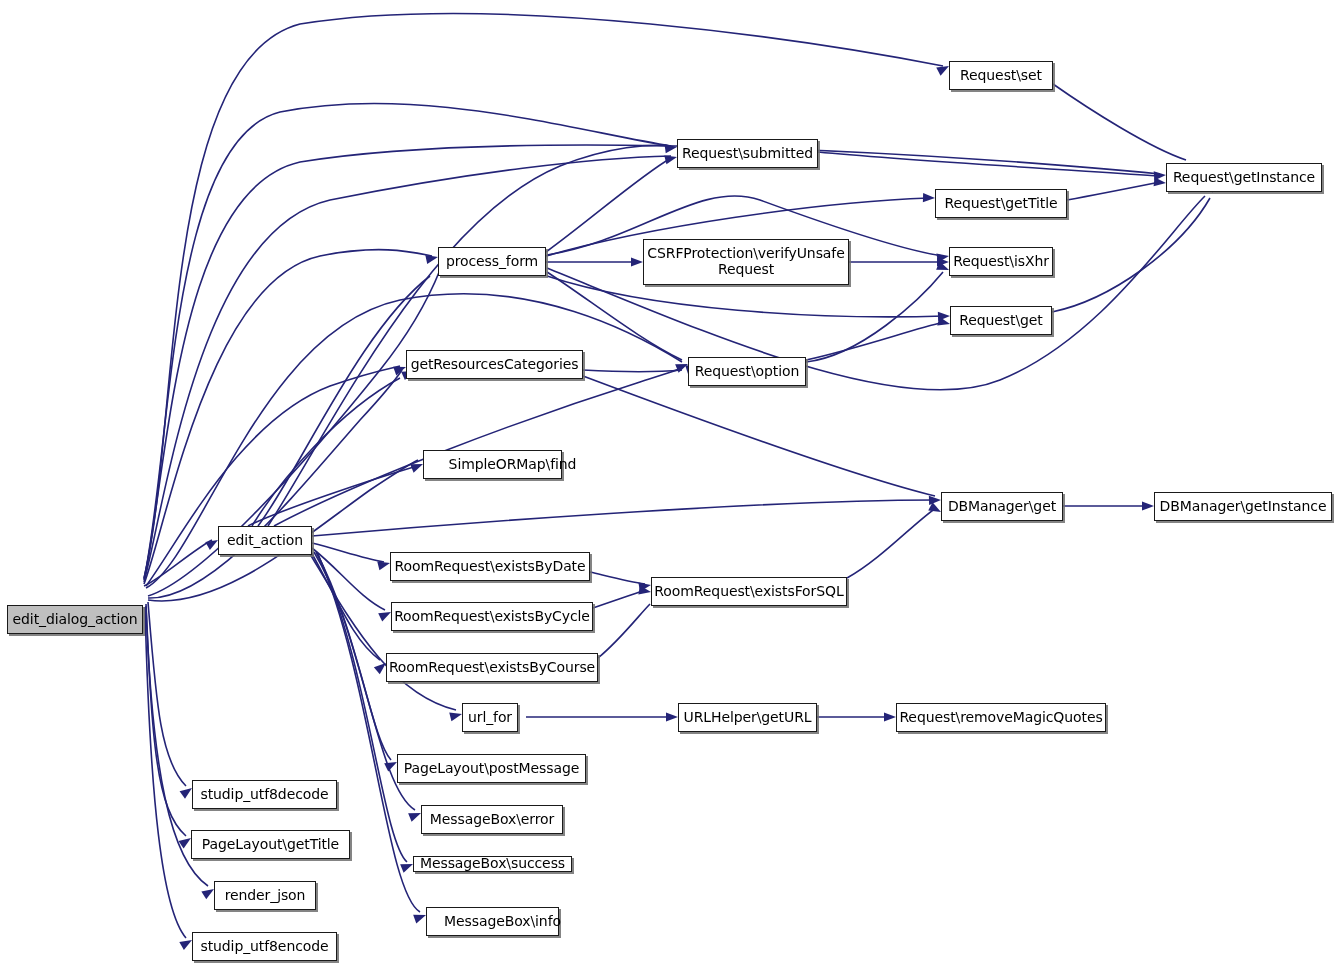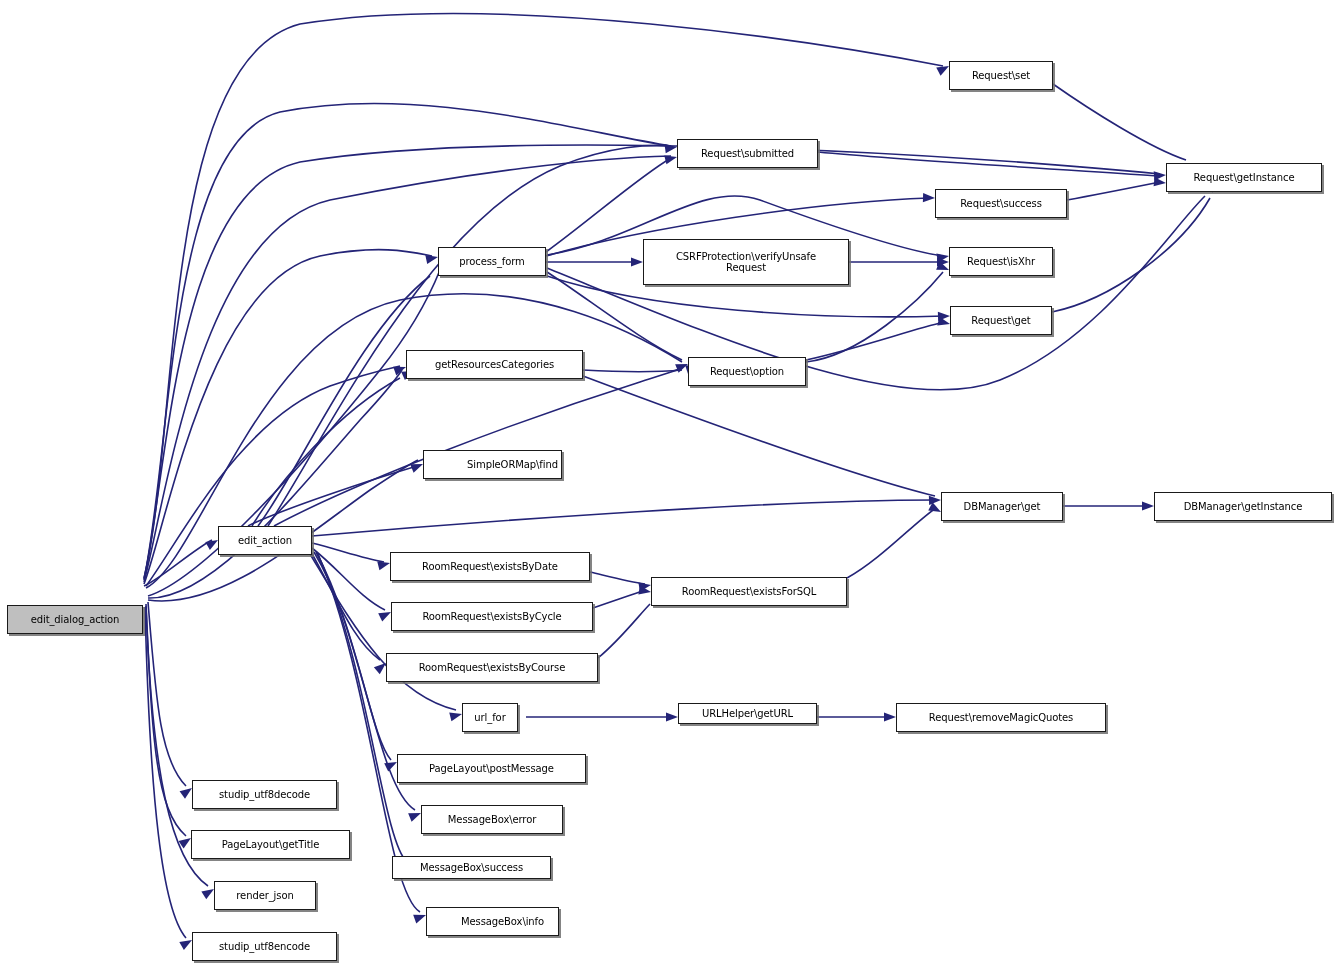--- a/index.html
+++ b/index.html
@@ -35,21 +35,21 @@
     position: absolute;
     box-sizing: border-box;
     background: #ffffff;
     border: 1.2px solid #1a1a1a;
     box-shadow: 2px 2px 0 0 rgba(110,110,110,0.85);
     display: flex;
     align-items: center;
     justify-content: center;
     text-align: center;
     color: #000000;
-    font-size: 10px;
+    font-size: 14px;
     line-height: 1.12;
     white-space: pre-line;
     letter-spacing: -0.1px;
     cursor: pointer;
     user-select: none;
   }
   .node-box.root {
     background: #bfbfbf;
   }
 </style>
@@ -152,41 +152,41 @@
       <polygon points="413,864 403.59698407491175,872.7603248519982 400.15060341548536,864.2302333899837" class="edge-head" fill="#242477"></polygon>
       <polygon points="214,889 206.26105146159563,899.2600524131179 201.38579423065016,891.4580099284789" class="edge-head" fill="#242477"></polygon>
       <polygon points="426,915 416.29698120986717,923.4268277755232 413.150395891271,914.7816556642929" class="edge-head" fill="#242477"></polygon>
       <polygon points="192,940 183.90769515458675,949.9837168574085 179.30769515458672,942.0162831425915" class="edge-head" fill="#242477"></polygon>
     </svg>
   <div id="node-layer">
       <div class="node-box root" style="left: 7px; top: 577px; width: 136px; height: 29px; background: rgb(191, 191, 191); margin-top: 28px;">edit_dialog_action</div>
       <div class="node-box" style="left: 949px; top: 61px; width: 104px; height: 29px;">Request\set</div>
       <div class="node-box" style="left: 677px; top: 139px; width: 141px; height: 29px;">Request\submitted</div>
       <div class="node-box" style="left: 1166px; top: 163px; width: 156px; height: 29px;">Request\getInstance</div>
-      <div class="node-box" style="left: 935px; top: 189px; width: 132px; height: 29px;">Request\success</div>
+      <div class="node-box" style="left: 935px; top: 189px; width: 132px; height: 29px;">Request\getTitle</div>
       <div class="node-box" style="left: 438px; top: 247px; width: 108px; height: 29px;">process_form</div>
       <div class="node-box" style="left: 643px; top: 239px; width: 206px; height: 46px;">CSRFProtection\verifyUnsafe
 Request</div>
       <div class="node-box" style="left: 949px; top: 247px; width: 104px; height: 29px;">Request\isXhr</div>
       <div class="node-box" style="left: 950px; top: 306px; width: 102px; height: 29px;">Request\get</div>
       <div class="node-box" style="left: 406px; top: 350px; width: 177px; height: 29px;">getResourcesCategories</div>
       <div class="node-box" style="left: 688px; top: 357px; width: 118px; height: 29px;">Request\option</div>
       <div class="node-box" style="left: 423px; top: 450px; width: 139px; height: 29px; padding-left: 40px;">SimpleORMap\find</div>
       <div class="node-box" style="left: 941px; top: 492px; width: 122px; height: 29px;">DBManager\get</div>
       <div class="node-box" style="left: 1154px; top: 492px; width: 178px; height: 29px;">DBManager\getInstance</div>
       <div class="node-box" style="left: 218px; top: 526px; width: 94px; height: 29px;">edit_action</div>
       <div class="node-box" style="left: 390px; top: 552px; width: 200px; height: 29px; text-align: right;">RoomRequest\existsByDate</div>
       <div class="node-box" style="left: 651px; top: 577px; width: 196px; height: 29px;">RoomRequest\existsForSQL</div>
       <div class="node-box" style="left: 391px; top: 602px; width: 202px; height: 29px;">RoomRequest\existsByCycle</div>
       <div class="node-box" style="left: 386px; top: 653px; width: 212px; height: 29px;">RoomRequest\existsByCourse</div>
       <div class="node-box" style="left: 462px; top: 703px; width: 56px; height: 29px;">url_for</div>
-      <div class="node-box" style="left: 678px; top: 703px; width: 139px; height: 21px;">URLHelper\getURL</div>
+      <div class="node-box" style="left: 678px; top: 703px; width: 139px; height: 29px;">URLHelper\getURL</div>
       <div class="node-box" style="left: 896px; top: 703px; width: 210px; height: 29px;">Request\removeMagicQuotes</div>
       <div class="node-box" style="left: 397px; top: 754px; width: 189px; height: 29px;">PageLayout\postMessage</div>
       <div class="node-box" style="left: 192px; top: 780px; width: 145px; height: 29px;">studip_utf8decode</div>
       <div class="node-box" style="left: 421px; top: 805px; width: 142px; height: 29px;">MessageBox\error</div>
       <div class="node-box" style="left: 191px; top: 830px; width: 159px; height: 29px;">PageLayout\getTitle</div>
-      <div class="node-box" style="left: 392px; top: 856px; width: 159px; height: 23px;">MessageBox\success</div>
+      <div class="node-box" style="left: 413px; top: 856px; width: 159px; height: 16px;">MessageBox\success</div>
       <div class="node-box" style="left: 214px; top: 881px; width: 102px; height: 29px;">render_json</div>
       <div class="node-box" style="left: 426px; top: 907px; width: 133px; height: 29px; padding-left: 20px;">MessageBox\info</div>
       <div class="node-box" style="left: 192px; top: 932px; width: 145px; height: 29px;">studip_utf8encode</div>
     </div>
 </div>
 
 </body></html>

